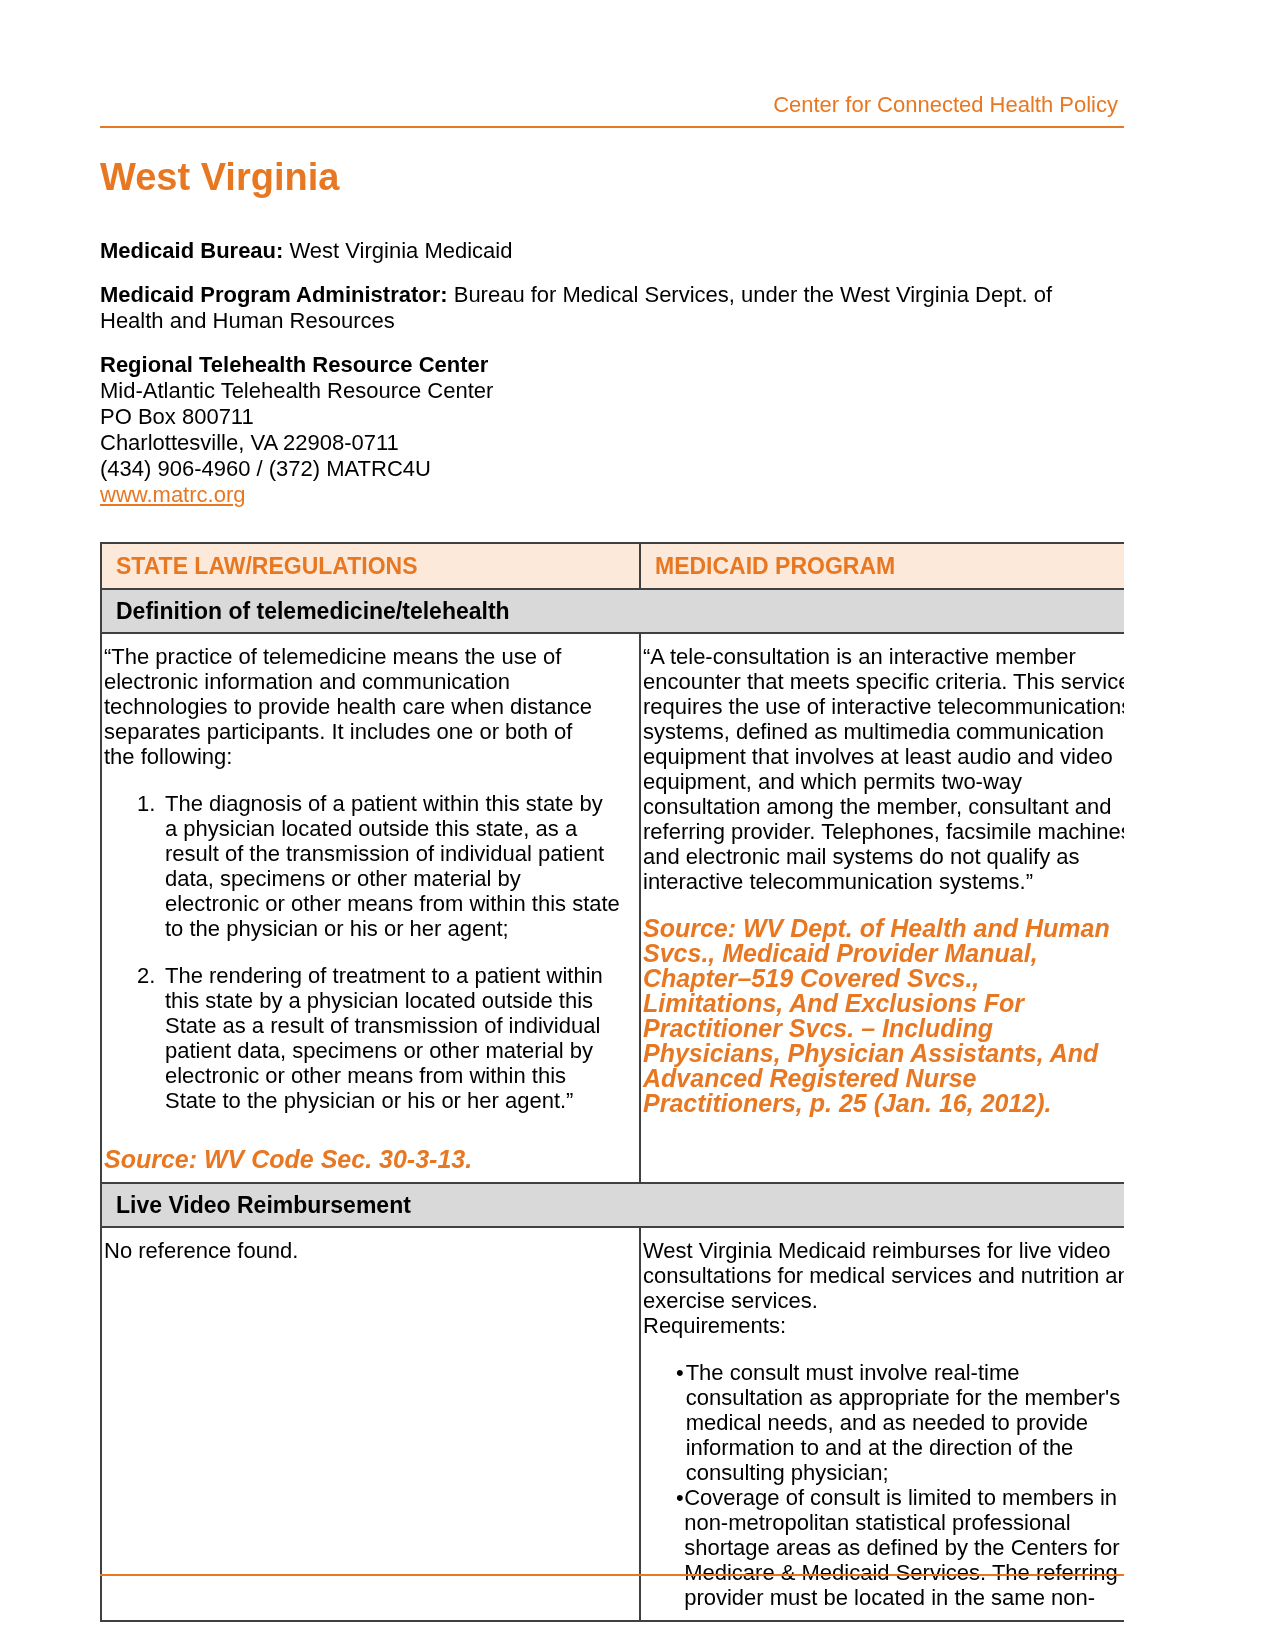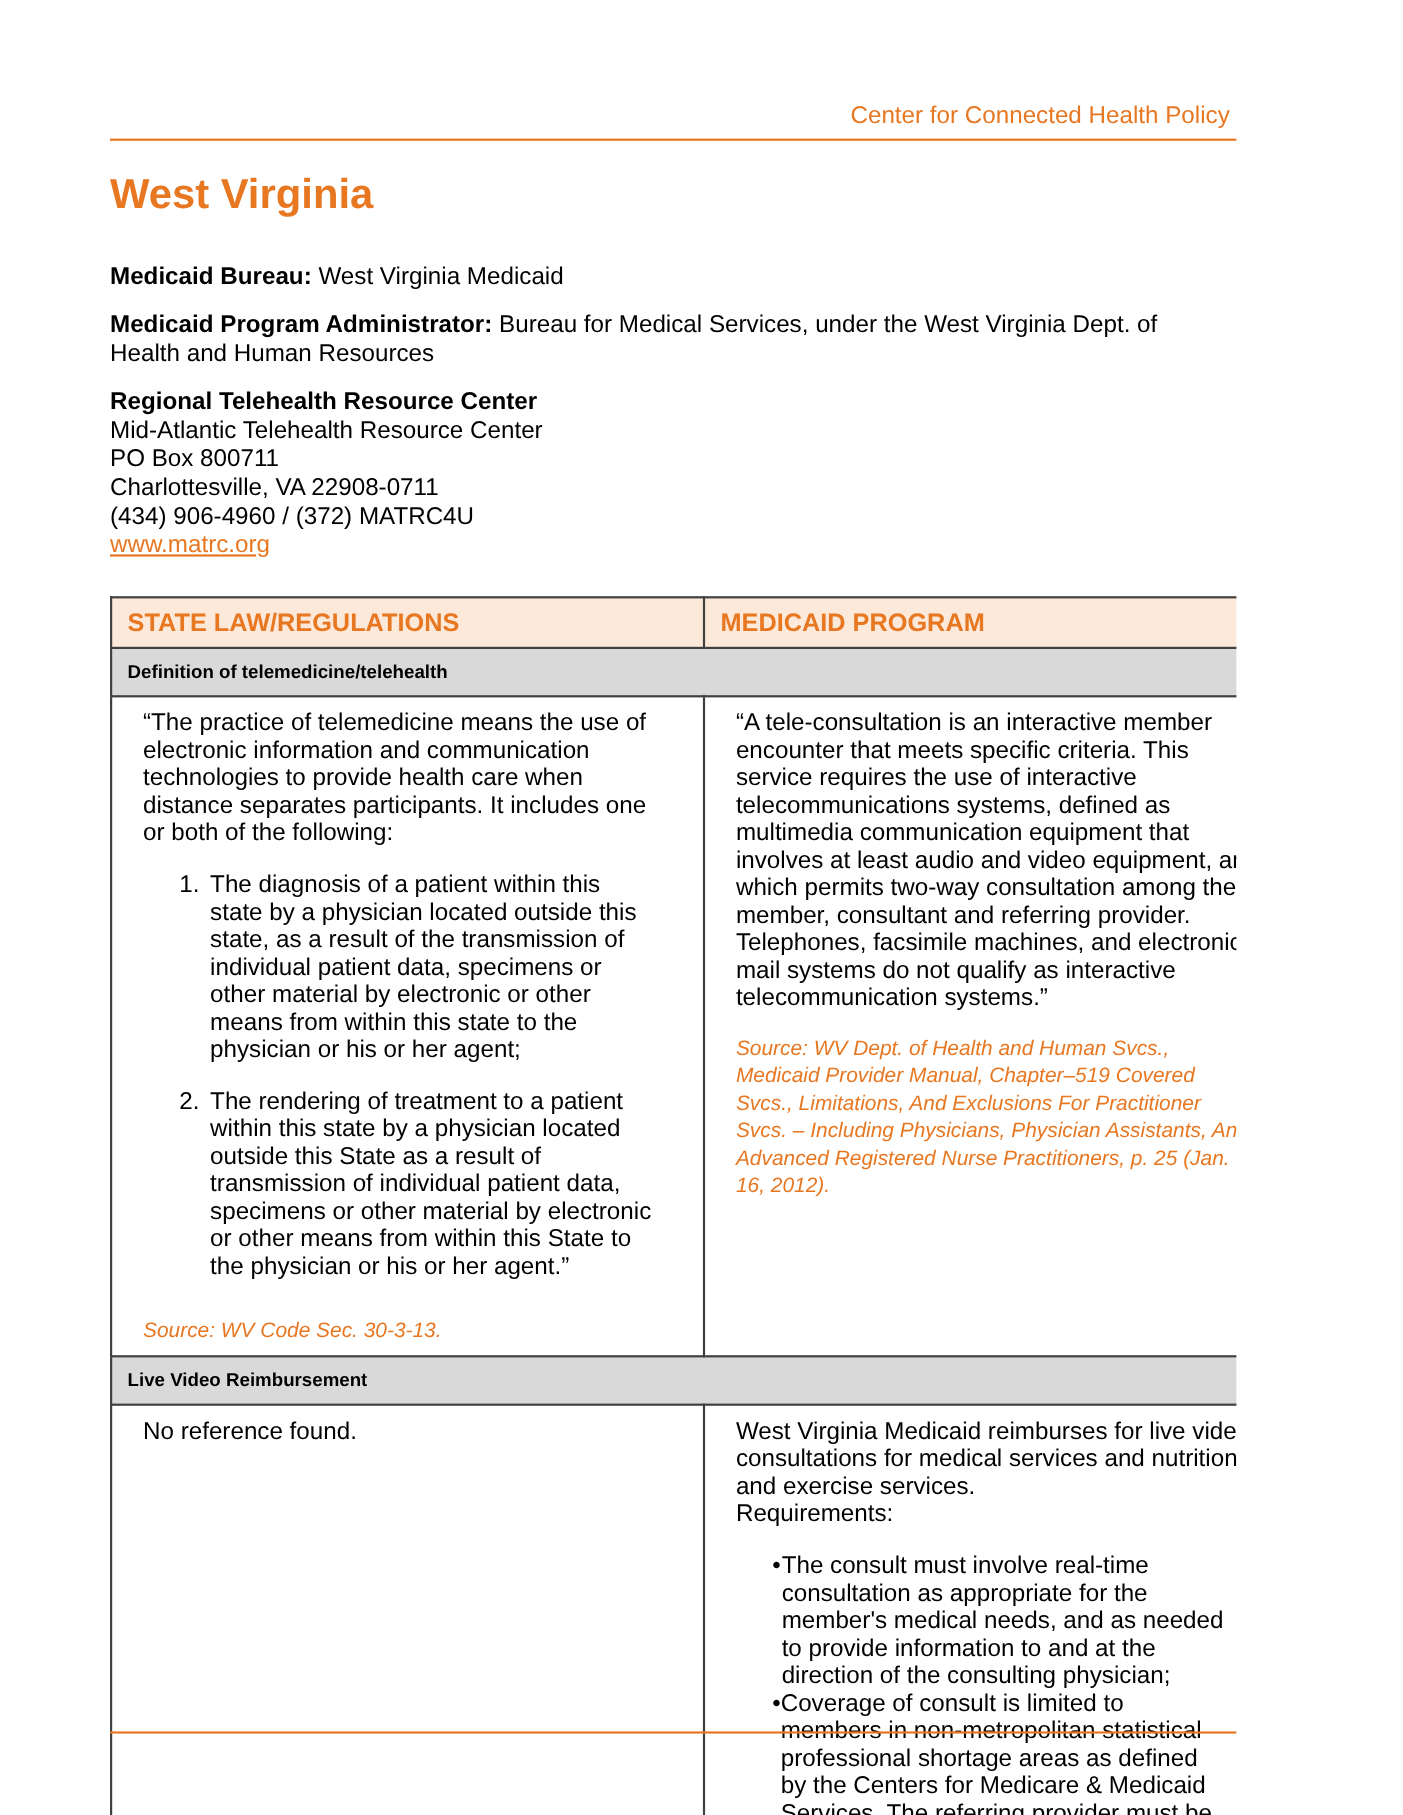--- a/index.html
+++ b/index.html
@@ -70,26 +70,26 @@
   th.col-head{
     background:var(--table-header-fill);
     color:var(--accent-orange);
     font-size:23px;line-height:26px;
     font-weight:bold;
     padding:9px 14px;
     width:539px;
   }
   td.section-row{
     background:var(--section-row-fill);
-    font-size:17px;line-height:26px;
+    font-size:23px;line-height:26px;
     font-weight:bold;
     padding:8px 14px;
   }
   td.cell{
-    padding:10px 28px;
+    padding:10px 2px;
     font-size:22px;line-height:25px;
   }
   td.cell.tall-1{height:485px;}
   td.cell.tall-2{height:378px;}
   .cell p.block{margin:0;}
   .cell .gap{margin-top:22px;}
   .w-intro{max-width:492px;}
   .w-quote{max-width:500px;}
   .list-item{
     display:flex;
@@ -101,23 +101,23 @@
     width:28px;
   }
   .bullet-item{padding-left:33px;}
   .bullet-item .marker{width:38px;}
   .bullet-item .item-text{padding-right:36px;}
   .list-item .item-text{flex:1;padding-right:16px;}
   .bullet-item{display:flex;margin-top:0;}
   .bullets{margin-top:22px;}
   .source{
     color:var(--accent-orange);
-    font-weight:normal;
+    font-weight:bold;
     font-style:italic;
-    font-size:19px;line-height:25px;
+    font-size:25px;line-height:25px;
   }
   .source.left-src{margin-top:34px;}
   .source.right-src{margin-top:22px;max-width:470px;}
   
   .footer{
     position:absolute;
     left:100px;top:1566px;width:1078px;
   }
   .page-num{
     margin-top:8px;

